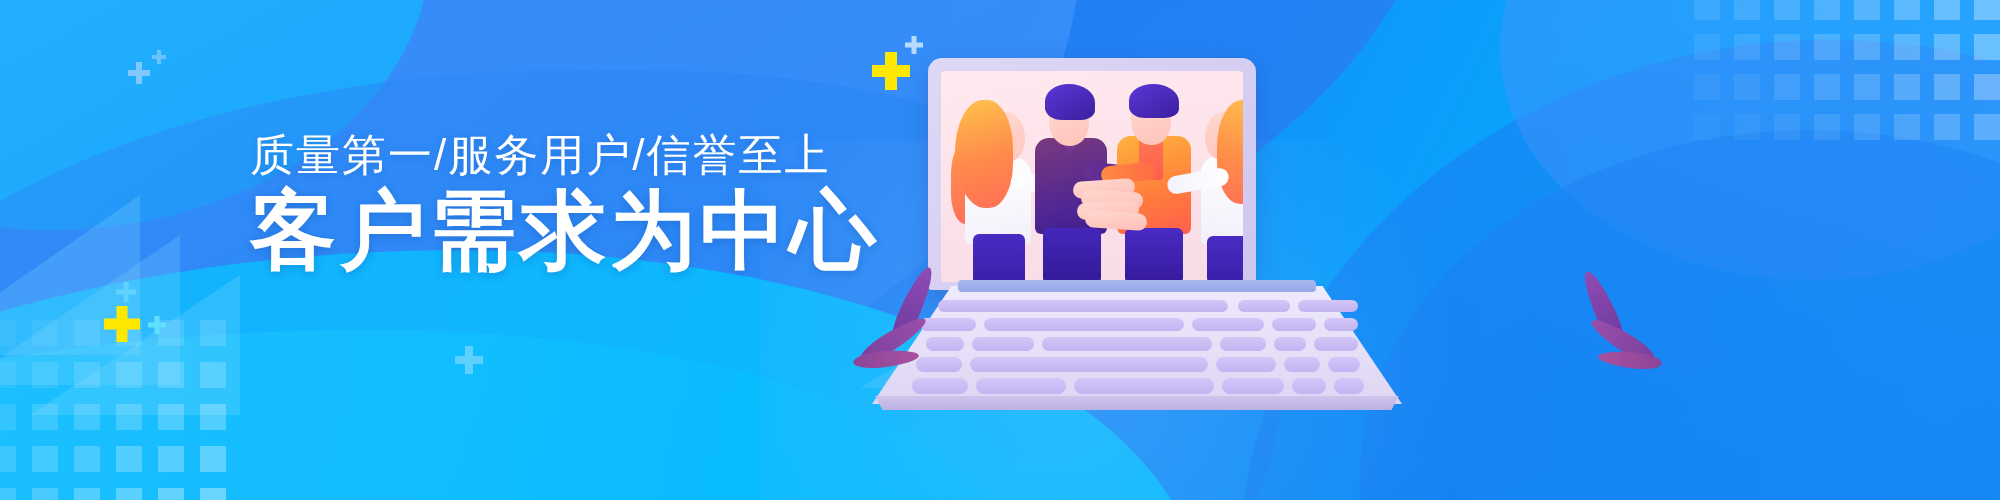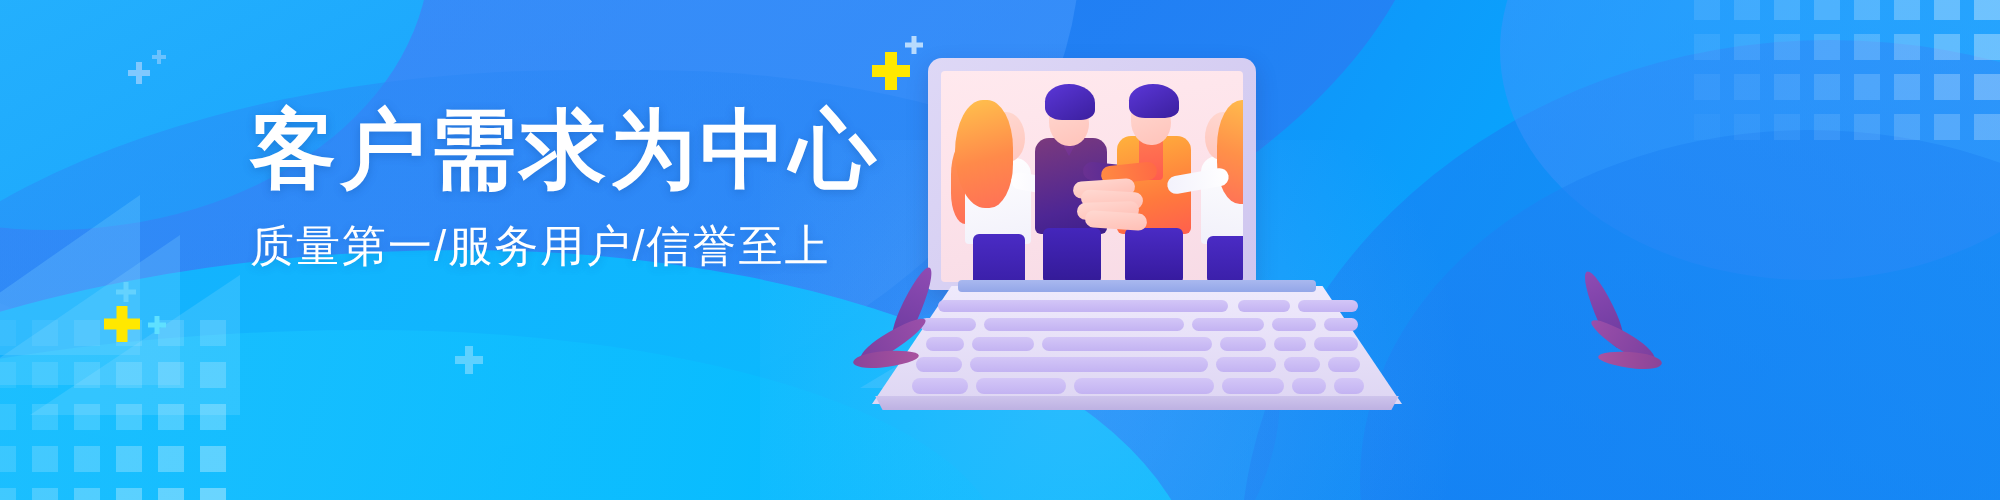--- a/index.html
+++ b/index.html
@@ -452,22 +452,22 @@
   <div class="cross" id="cross-yellow-big"></div>
   <div class="cross" id="cross-white-small"></div>
   <div class="cross" id="cross-yellow-bl"></div>
   <div class="cross" id="cross-cyan-bl"></div>
   <div class="cross" id="cross-cyan-bl2"></div>
   <div class="cross" id="cross-cyan-mid"></div>
   <div class="cross" id="cross-white-tl"></div>
   <div class="cross" id="cross-white-tl2"></div>
 
   <div id="text-block">
+    <div id="subtitle">质量第一/服务用户/信誉至上</div>
     <div id="headline">客户需求为中心</div>
-    <div id="subtitle">质量第一/服务用户/信誉至上</div>
   </div>
 
   <div id="illustration">
 
     <div id="laptop-lid">
       <div id="laptop-screen">
 
         <div class="person" id="person-1">
           <div id="p1-hair-back"></div>
           <div id="p1-body"></div>

